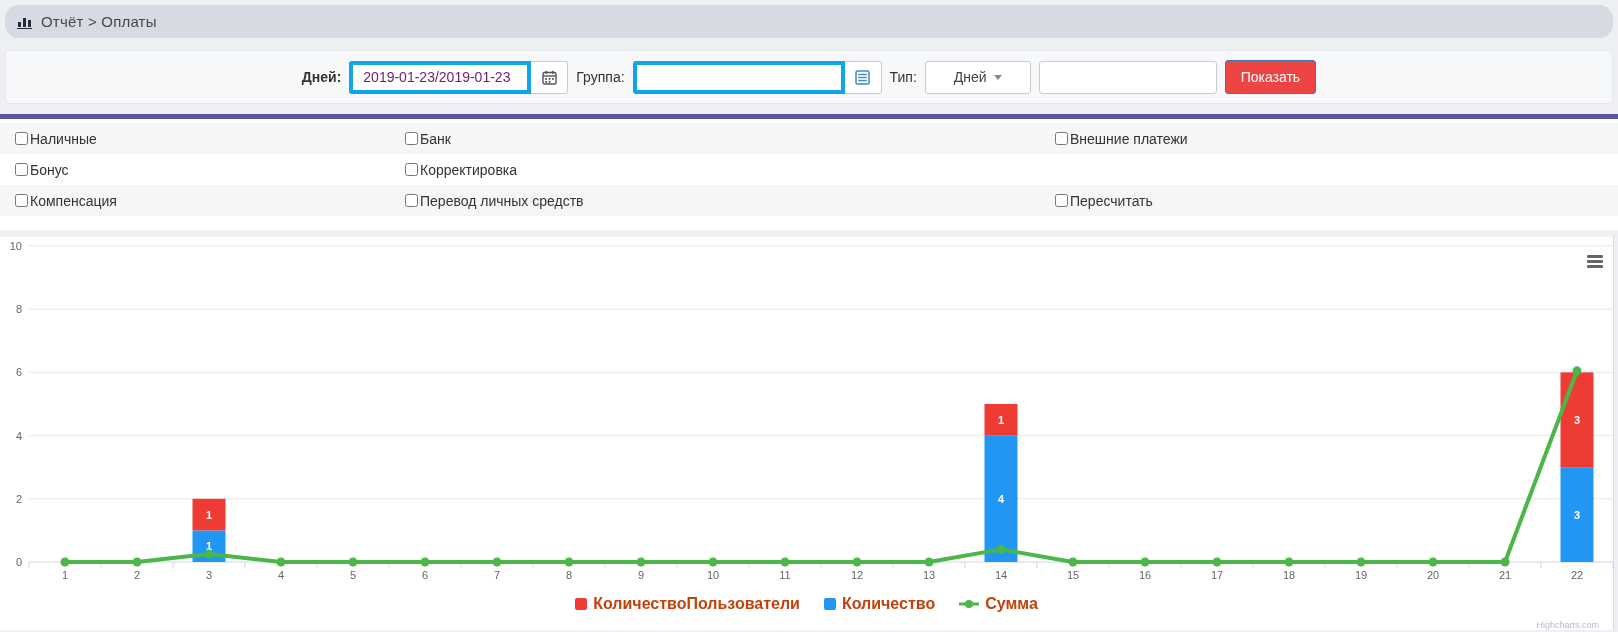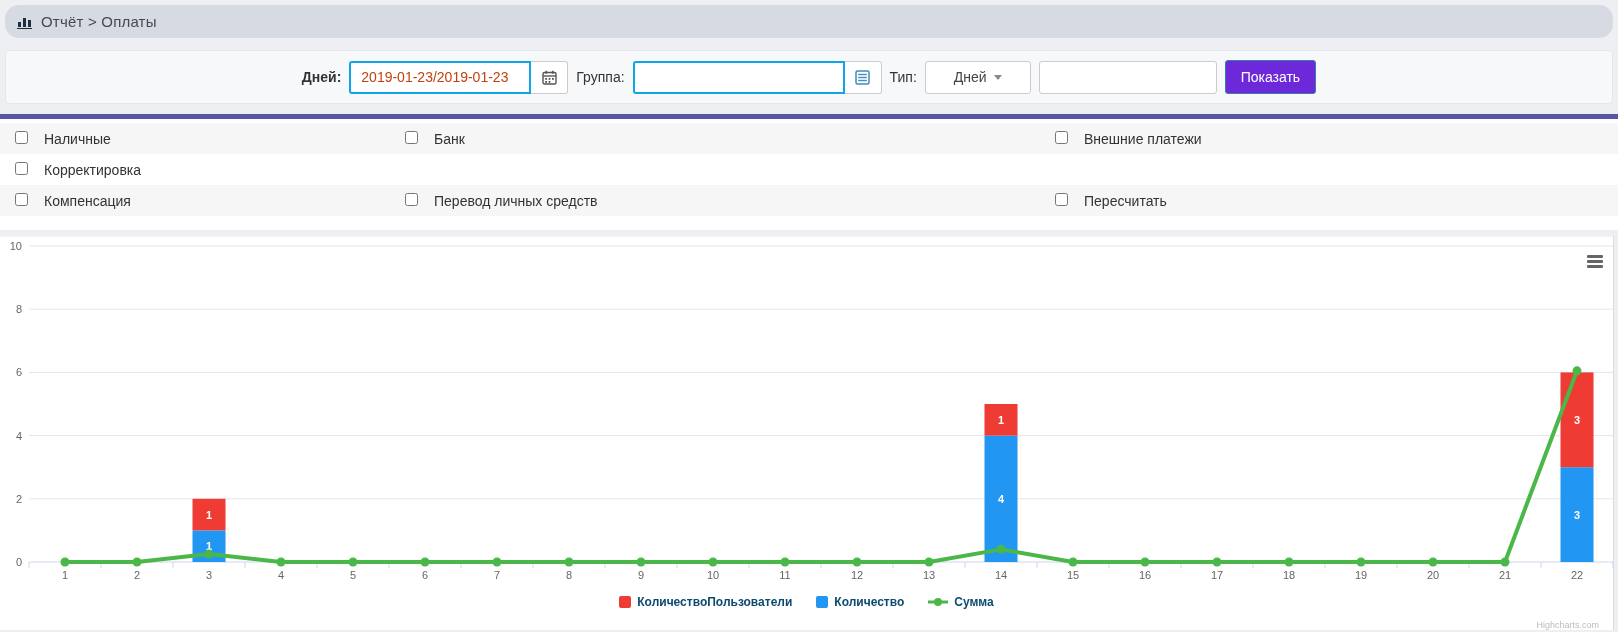--- a/index.html
+++ b/index.html
@@ -12,59 +12,59 @@
   .topbar .crumb-icon { display:inline-flex; margin-right:8px; }
   .topbar .crumb-text { letter-spacing:.2px; }
 
   
   .filter-panel { margin:12px 5px 0 5px; height:54px; background:#f7f8fa;
                   border:1px solid #e4e7ec; border-radius:4px;
                   display:flex; align-items:center; justify-content:center; gap:8px; font-size:14px; }
   .flabel { color:#333; }
   .flabel.bold { font-weight:bold; }
   .igroup { display:flex; align-items:stretch; height:33px; }
-  .igroup input { height:33px; border:2px solid #0ea5e9; border-radius:3px 0 0 3px;
-                  padding:0 10px; font-size:14px; color:#c2410c; outline:none;
+  .igroup input { height:33px; border:4px solid #0ea5e9; border-radius:3px 0 0 3px;
+                  padding:0 10px; font-size:14px; color:#701a75; outline:none;
                   font-family:"Liberation Sans", sans-serif; }
   .igroup .addon { width:37px; border:1px solid #ccc; border-left:none; border-radius:0 3px 3px 0;
                    background:#fff; display:flex; align-items:center; justify-content:center; cursor:pointer; }
   .date-input { width:182px; }
   .group-input { width:212px; }
   .plain-input { width:178px; height:33px; border:1px solid #ccc; border-radius:3px;
                  padding:0 10px; font-size:14px; color:#555; outline:none;
                  font-family:"Liberation Sans", sans-serif; }
   .select-box { height:33px; min-width:70px; border:1px solid #ccc; border-radius:3px; background:#fff;
                 display:flex; align-items:center; justify-content:center; gap:7px; padding:0 28px;
                 color:#444; cursor:pointer; }
   .select-box .caret { width:0; height:0; border-left:4px solid transparent; border-right:4px solid transparent;
                        border-top:5px solid #888; }
-  .show-btn { height:34px; padding:0 15px; background:#6d28d9; border:1px solid #367fa9; border-radius:3px;
+  .show-btn { height:34px; padding:0 15px; background:#ef4444; border:1px solid #367fa9; border-radius:3px;
               color:#fff; font-size:14px; cursor:pointer; font-family:"Liberation Sans", sans-serif; }
 
   
   .purple-bar { margin-top:10px; height:5px; background:#5b53a4; width:100%; }
 
   
   .chk-panel { background:#fff; padding:4px 0 14px 0; }
   .chk-row { display:grid; grid-template-columns:390px 650px auto; align-items:center;
              height:31px; padding-left:15px; font-size:14px; }
   .chk-row.striped { background:#f6f6f6; }
-  .chk-cell { display:flex; align-items:flex-start; gap:16px; }
+  .chk-cell { display:flex; align-items:center; gap:2px; }
   .chk-cell input[type=checkbox] { width:13px; height:13px; accent-color:#bbb; }
 
   
   .chart-panel { position:relative; margin-top:5px; height:395px; background:#fff;
                  width:1614px; border-right:1px solid #d9dce1; border-top:2px solid #f0f2f6; }
   .chart-svg { position:absolute; left:0; top:0; }
   .burger { position:absolute; top:18px; right:10px; width:16px; cursor:pointer; }
   .burger span { display:block; height:3px; background:#666; border-radius:1px; margin-bottom:2px; }
   .legend { position:absolute; left:0; right:0; top:358px; display:flex; justify-content:center;
             gap:24px; align-items:center; }
   .legend-item { display:flex; align-items:center; gap:6px; cursor:pointer; }
-  .legend-item .ltext { font-size:12px; font-weight:bold; color:#0c4a6e; }
+  .legend-item .ltext { font-size:16px; font-weight:bold; color:#c2410c; }
   .watermark { position:absolute; right:14px; top:383px; font-size:9px; color:#babbc2; }
 </style>
 </head>
 <body>
 
 <div class="topbar">
   <span class="crumb-icon">
     <svg width="16" height="14" viewBox="0 0 16 14">
       <rect x="1" y="7" width="3" height="5" fill="#1f2d3d"></rect>
       <rect x="6" y="3" width="3" height="9" fill="#1f2d3d"></rect>
@@ -125,20 +125,24 @@
     <span class="chk-cell">
       <input type="checkbox" style="">
       <span>Банк</span>
       </span>
     <span class="chk-cell">
       <input type="checkbox" style="">
       <span>Внешние платежи</span>
       </span>
   </div>
   <div class="chk-row">
+    <span class="chk-cell">
+      <input type="checkbox" style="">
+      <span>Бонус</span>
+      </span>
     <span class="chk-cell">
       <input type="checkbox" style="">
       <span>Корректировка</span>
       </span>
   </div>
   <div class="chk-row striped">
     <span class="chk-cell">
       <input type="checkbox" style="">
       <span>Компенсация</span>
       </span>

